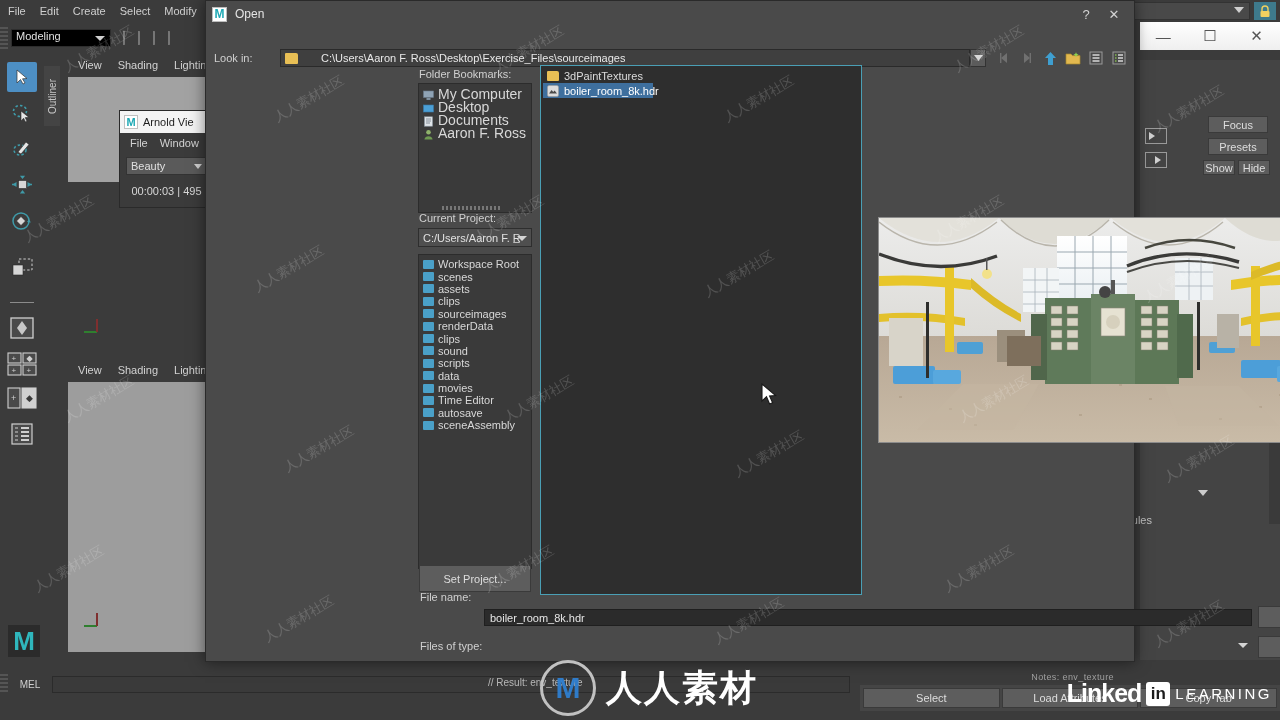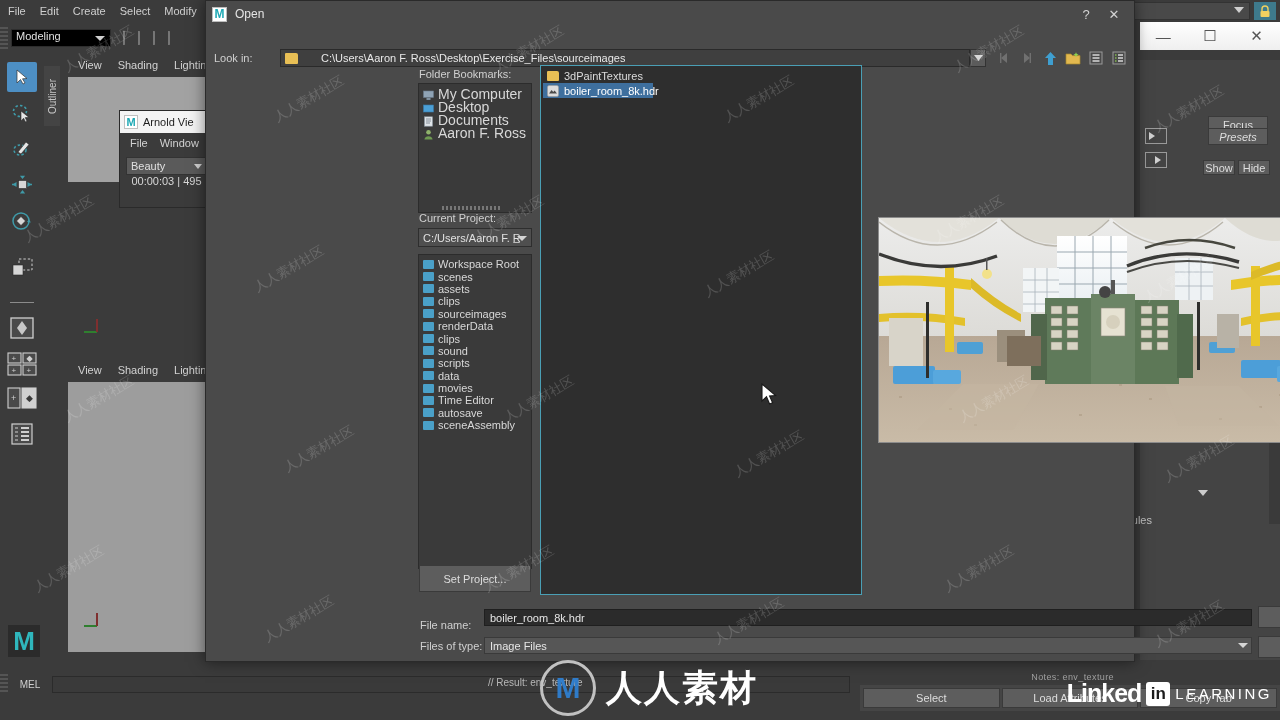--- a/index.html
+++ b/index.html
@@ -60,21 +60,21 @@
   .cmdline .dd{width:8px;height:20px;background:repeating-linear-gradient(to bottom,#555 0 2px,transparent 2px 4px);}
   .cmd-label{width:44px;text-align:center;font-size:10px;color:#cfcfcf;}
   .cmd-input{flex:1;height:17px;background:#3a3a3a;border:1px solid #2b2b2b;}
   .result-txt{position:absolute;left:488px;bottom:32px;font-size:10px;color:#b8b8b8;}
 
   
   .attr-panel{position:absolute;right:0;top:60px;width:140px;height:600px;background:#444;}
   .btn{background:#5d5d5d;border:1px solid #3a3a3a;color:#dedede;font-size:11px;
     display:flex;align-items:center;justify-content:center;cursor:default;}
   .ap-focus{position:absolute;right:12px;top:116px;width:60px;height:17px;}
-  .ap-presets{position:absolute;right:12px;top:128px;width:60px;height:17px;font-style:italic;}
+  .ap-presets{position:absolute;right:12px;top:138px;width:60px;height:17px;}
   .ap-show{position:absolute;right:45px;top:160px;width:32px;height:15px;}
   .ap-hide{position:absolute;right:10px;top:160px;width:32px;height:15px;}
   .ap-view{position:absolute;right:75px;top:376px;width:48px;height:17px;}
   .ap-arrowbox{position:absolute;width:22px;height:16px;border:1px solid #9a9a9a;}
   .ap-slider{position:absolute;right:20px;top:322px;width:105px;height:14px;}
   .ap-slider .track{position:absolute;left:0;top:6px;width:92px;height:3px;background:#707070;}
   .ap-slider .checker{position:absolute;right:0;top:0;width:13px;height:13px;
     background:
       linear-gradient(45deg,#222 25%,transparent 25%,transparent 75%,#222 75%),
       linear-gradient(45deg,#222 25%,#bbb 25%,#bbb 75%,#222 75%);
@@ -149,21 +149,21 @@
   .filelist{position:absolute;left:334px;top:64px;width:322px;height:530px;
     background:#2e2e2e;border:1px solid #4a9fb5;padding:2px;}
   .fl-item{height:15px;display:flex;align-items:center;gap:5px;padding-left:4px;font-size:11px;color:#dcdcdc;}
   .fl-item.sel{background:#3e6f9e;color:#ffffff;width:110px;}
   .fl-fico{width:12px;height:10px;background:#e8bf55;border-radius:1px 2px 1px 1px;flex:0 0 auto;}
   .fl-hico{width:12px;height:12px;flex:0 0 auto;}
 
   .preview{position:absolute;left:672px;top:216px;width:448px;height:226px;
     border:1px solid #8c8c8c;background:#777;overflow:hidden;}
 
-  .fn-lbl{position:absolute;left:214px;top:618px;font-size:11px;color:#d0d0d0;}
+  .fn-lbl{position:absolute;left:214px;top:590px;font-size:11px;color:#d0d0d0;}
   .fn-field{position:absolute;left:278px;top:608px;width:768px;height:17px;background:#2b2b2b;border:1px solid #1f1f1f;
     display:flex;align-items:center;padding:0 5px;font-size:11px;color:#e6e6e6;}
   .ft-lbl{position:absolute;left:214px;top:639px;font-size:11px;color:#d0d0d0;}
   .ft-field{position:absolute;left:278px;top:636px;width:768px;height:17px;background:#565656;border:1px solid #3a3a3a;
     display:flex;align-items:center;padding:0 5px;font-size:11px;color:#e6e6e6;}
   .ft-caret{position:absolute;left:1032px;top:642px;width:0;height:0;
     border-left:5px solid transparent;border-right:5px solid transparent;border-top:5px solid #d5d5d5;}
   .btn-open{position:absolute;left:1052px;top:605px;width:80px;height:22px;}
   .btn-cancel{position:absolute;left:1052px;top:635px;width:80px;height:22px;}
 
@@ -173,21 +173,21 @@
   .arnold-title .ai{width:14px;height:14px;background:#fff;border:1px solid #c0c0c0;display:flex;
     align-items:center;justify-content:center;font-size:11px;font-weight:bold;color:#1fa9b5;}
   .arnold-title .at{font-size:11px;color:#1d1d1d;white-space:nowrap;}
   .arnold-menu{height:20px;display:flex;align-items:center;gap:12px;padding-left:10px;}
   .arnold-menu .mi{font-size:11px;color:#d2d2d2;}
   .arnold-aov{margin:4px 6px 0;height:18px;background:#5a5a5a;border:1px solid #333;
     display:flex;align-items:center;padding:0 4px;position:relative;}
   .arnold-aov .t{font-size:11px;color:#e0e0e0;}
   .arnold-aov .c{position:absolute;right:4px;top:6px;width:0;height:0;
     border-left:4px solid transparent;border-right:4px solid transparent;border-top:5px solid #d0d0d0;}
-  .arnold-stat{text-align:center;font-size:11px;color:#d7d7d7;}
+  .arnold-stat{margin-top:10px;text-align:center;font-size:11px;color:#d7d7d7;}
 
   
   .wm-rrcg{position:absolute;left:545px;top:12px;font-size:27px;font-weight:bold;
     color:#c9b48a;opacity:.95;letter-spacing:1px;font-family:"Liberation Sans",sans-serif;pointer-events:none;}
   .wm-tile{position:absolute;inset:0;pointer-events:none;opacity:.17;overflow:hidden;}
   .wm-tile span{position:absolute;font-size:13px;color:#ffffff;transform:rotate(-30deg);white-space:nowrap;}
   .wm-center{position:absolute;left:540px;top:660px;display:flex;align-items:center;gap:10px;pointer-events:none;}
   .wm-center .ring{width:56px;height:56px;border-radius:50%;border:3px solid #c9c9c9;
     display:flex;align-items:center;justify-content:center;font-size:30px;font-weight:bold;color:#2f7fd0;opacity:.95;}
   .wm-center .cn{font-size:36px;font-weight:bold;color:#ffffff;letter-spacing:2px;}
@@ -701,21 +701,20 @@
             <rect x="380" y="188" width="3" height="2"></rect>
         </g>
         <path d="M84 166 L160 166 L134 212 L38 212 Z" fill="#c4b6a2" opacity=".55"></path>
         <path d="M286 168 L360 168 L400 208 L300 208 Z" fill="#c4b6a2" opacity=".5"></path>
       </svg>
     </div>
 
     <div class="fn-lbl">File name:</div>
     <div class="fn-field">boiler_room_8k.hdr</div>
     <div class="ft-lbl">Files of type:</div>
-    <div class="ft-field">Image Files</div>
     <i class="ft-caret"></i>
     <div class="btn btn-open">Open</div>
     <div class="btn btn-cancel">Cancel</div>
   </div>
 
   <svg style="position:absolute;left:761px;top:383px;" width="18" height="24" viewBox="0 0 18 24">
     <path d="M1 1 L1 18 L5.5 13.8 L8.6 21 L11.6 19.7 L8.6 12.9 L14.6 12.6 Z" fill="#ffffff" stroke="#1a1a1a" stroke-width="1.1"></path>
   </svg>
 
   <div class="wm-tile">

